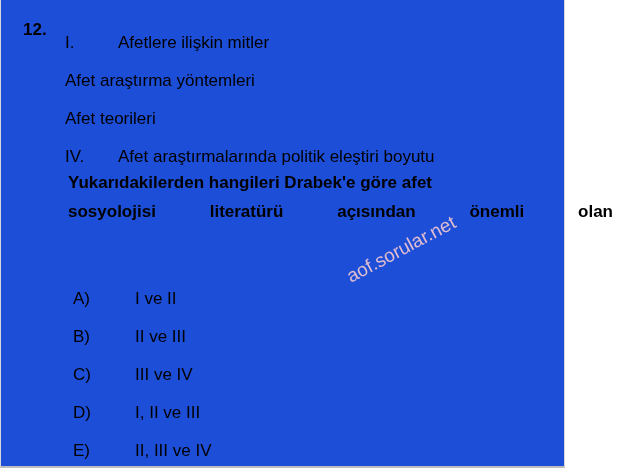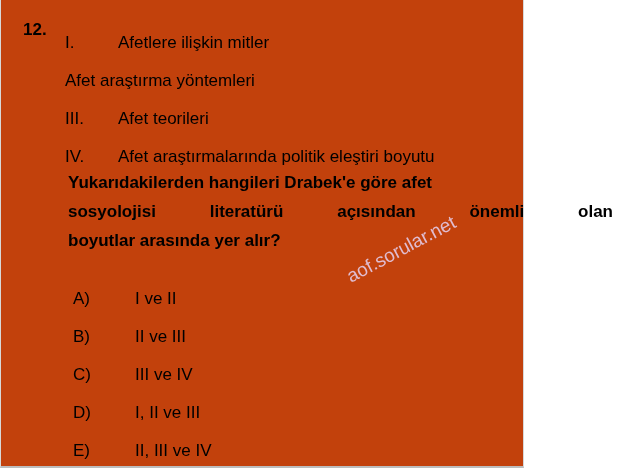--- a/index.html
+++ b/index.html
@@ -13,27 +13,27 @@
     font-family: "Liberation Sans", sans-serif;
     color: #000000;
     position: relative;
     overflow: hidden;
   }
 
   .page {
     position: absolute;
     left: 0;
     top: 0;
-    width: 524px;
+    width: 565px;
     height: 468px;
     box-sizing: border-box;
     border-left: 1px solid #d8d8d8;
     border-right: 1px solid #d8d8d8;
     border-bottom: 2px solid #bdbdbd;
-    background: #c2410c;
+    background: #1d4ed8;
   }
 
   .question-block {
     position: absolute;
     left: 22px;
     top: 18px;
     width: 600px;
   }
 
   .qnum {
@@ -151,33 +151,31 @@
 
     <div class="roman-list">
       <div class="roman-row">
         <span class="roman-label">I.</span>
         <span class="roman-text">Afetlere ilişkin mitler</span>
       </div>
       <div class="roman-row">
         <span class="roman-text">Afet araştırma yöntemleri</span>
       </div>
       <div class="roman-row">
-        <span class="roman-label">III.</span>
         <span class="roman-text">Afet teorileri</span>
       </div>
       <div class="roman-row">
         <span class="roman-label">IV.</span>
         <span class="roman-text">Afet araştırmalarında politik eleştiri boyutu</span>
       </div>
     </div>
 
     <div class="stem">
       <span class="line">Yukarıdakilerden hangileri Drabek'e göre afet</span>
       <span class="line justified"><span>sosyolojisi literatürü açısından </span><span class="underline">önemli</span><span> olan</span></span>
-      <span class="line">boyutlar arasında yer alır?</span>
     </div>
 
     <div class="options">
       <div class="option-row">
         <span class="option-label">A)</span>
         <span class="option-text">I ve II</span>
       </div>
       <div class="option-row">
         <span class="option-label">B)</span>
         <span class="option-text">II ve III</span>

